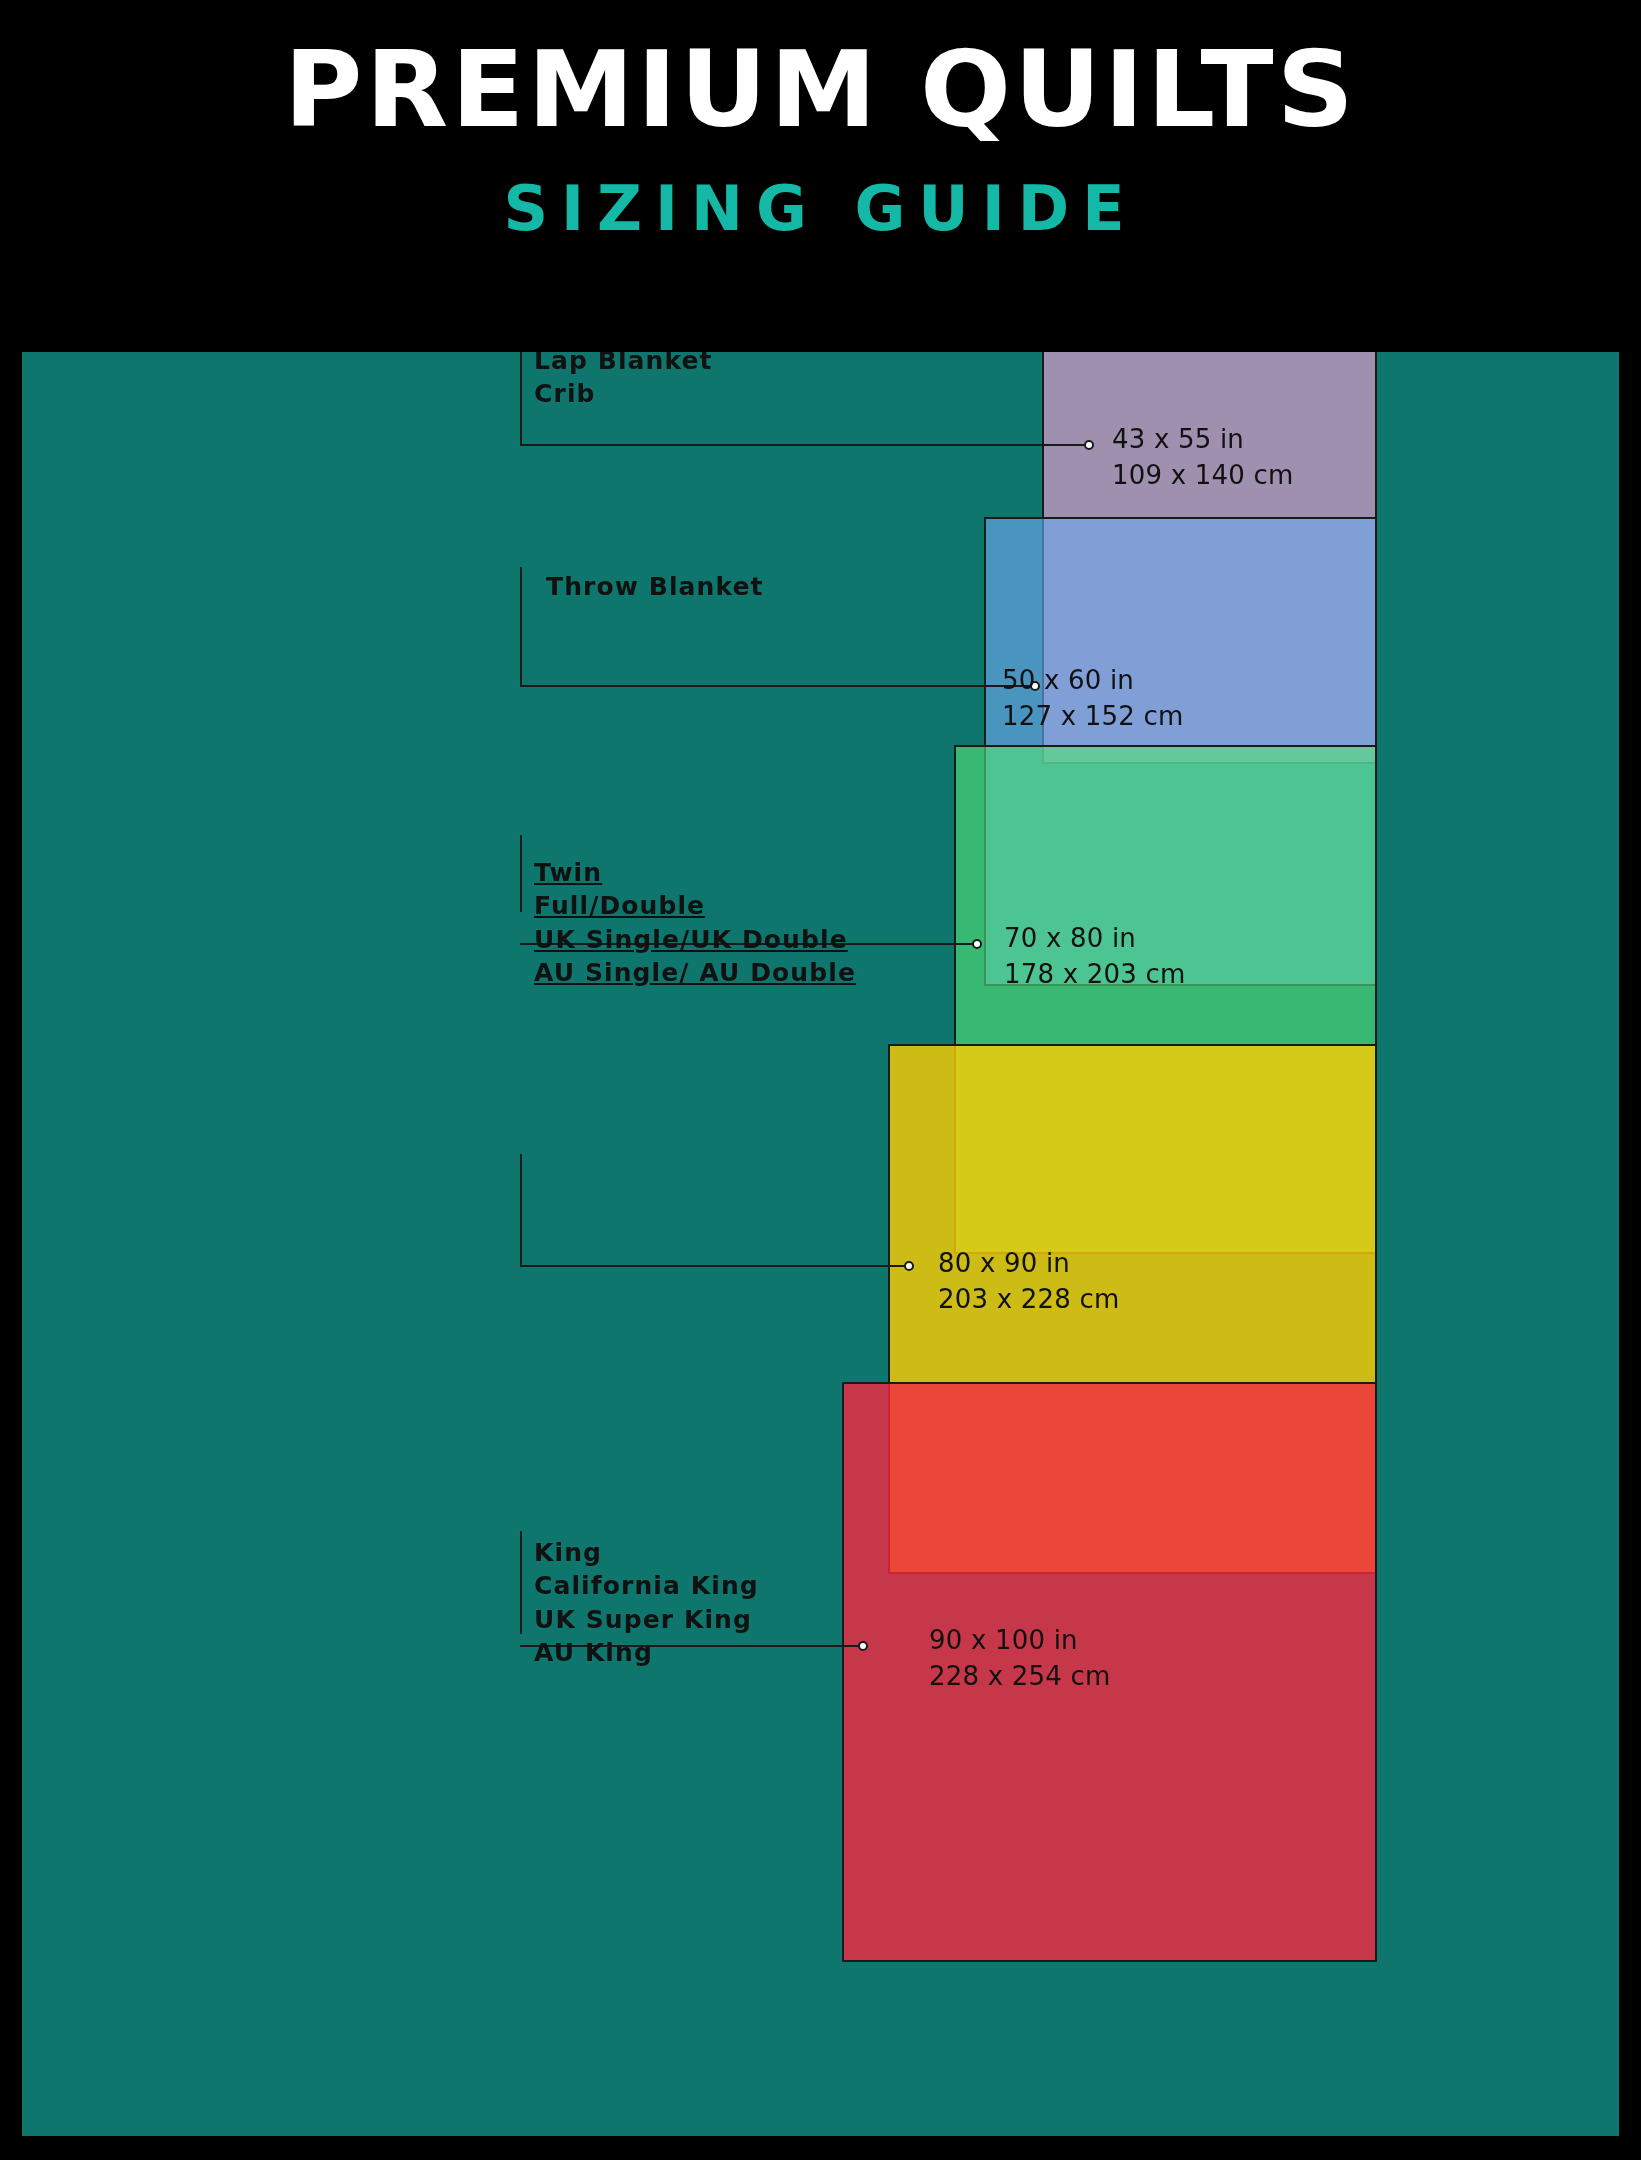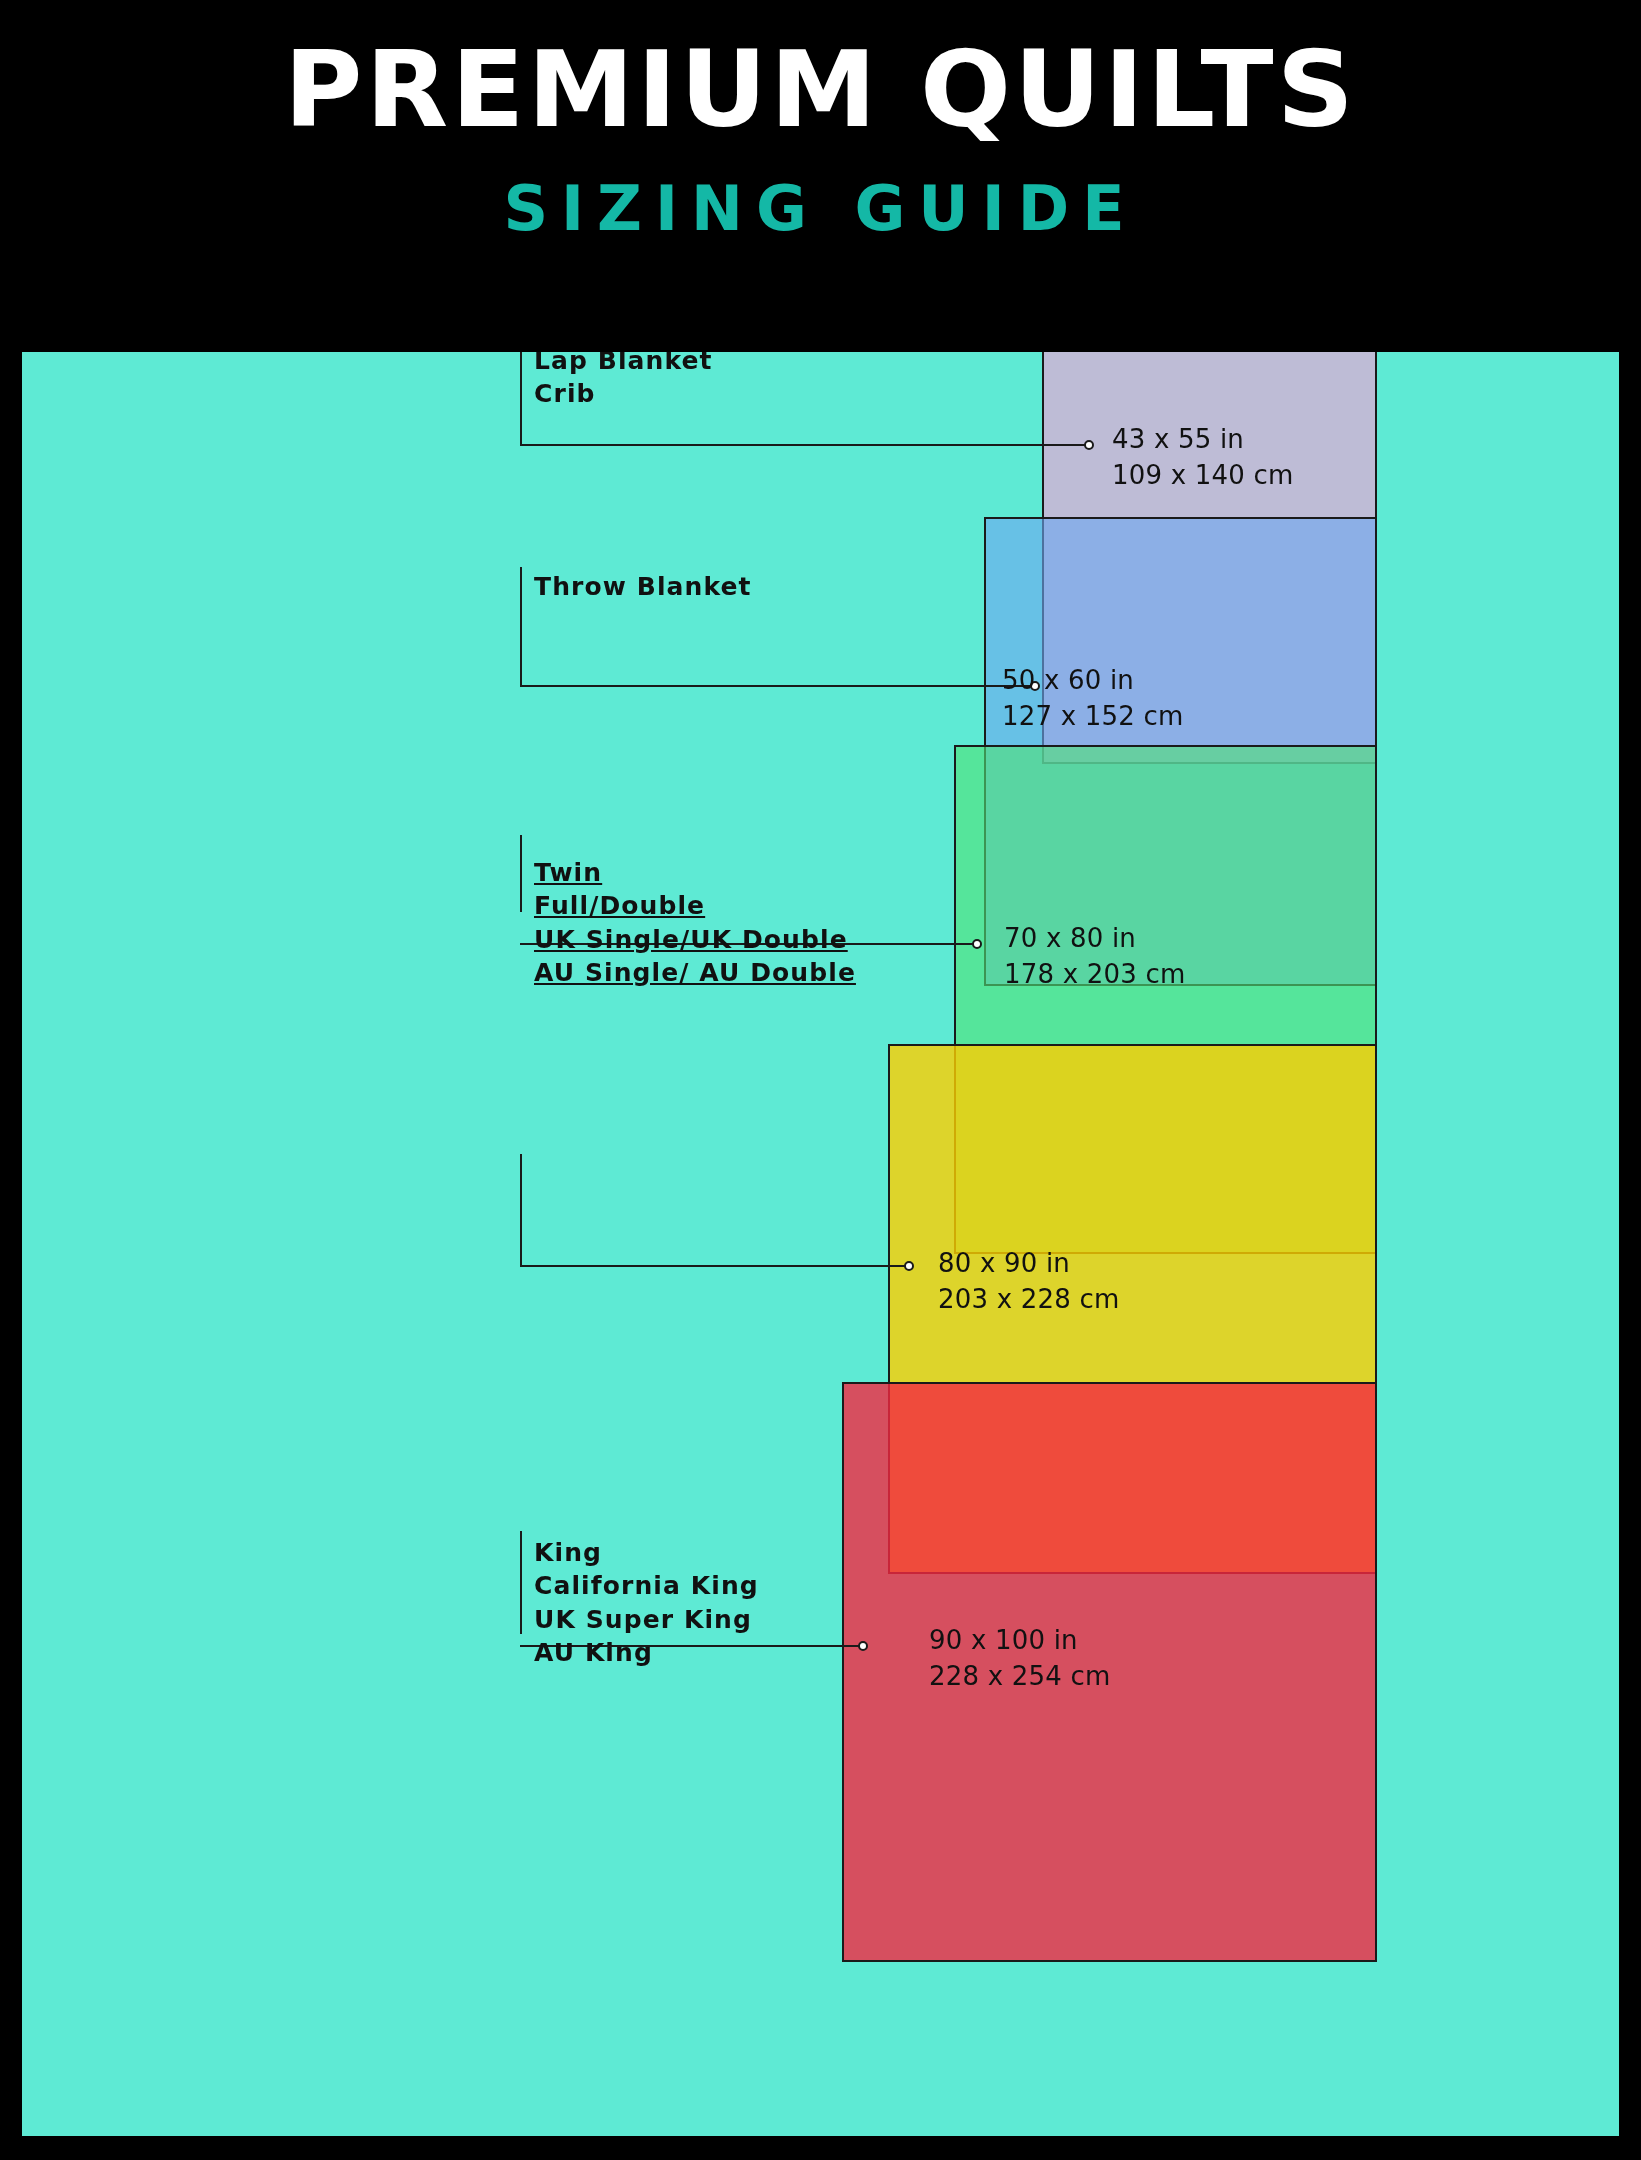--- a/index.html
+++ b/index.html
@@ -58,21 +58,21 @@
     line-height: 1;
   }
 
   
   .canvas {
     position: absolute;
     left: 22px;
     top: 352px;
     width: 1597px;
     height: 1784px;
-    background: #5eead4;
+    background: #0f766e;
     overflow: hidden;
   }
 
   
   .rect {
     position: absolute;
     box-sizing: border-box;
     border: 2px solid #1a1a1a;
   }
 
@@ -159,21 +159,21 @@
 
     <div class="leader-v" style="left:498px; top:1179px; height:103px;"></div>
     <div class="leader-h" style="left:498px; top:1293px; width:346px;"></div>
     <div class="leader-dot" style="left:836px; top:1289px;"></div>
 
     <div class="name-block" style="left:512px; top:-8px;">Lap Blanket
 Crib</div>
     <div class="dim-block" style="left:1090px; top:70px;">43 x 55 in
 109 x 140 cm</div>
 
-    <div class="name-block" style="left:512px; top:218px;">Throw Blanket</div>
+    <div class="name-block" style="left:524px; top:218px;">Throw Blanket</div>
     <div class="dim-block" style="left:980px; top:311px;">50 x 60 in
 127 x 152 cm</div>
 
     <div class="name-block" style="left:512px; top:504px;text-decoration:underline;">Twin
 Full/Double
 UK Single/UK Double
 AU Single/ AU Double</div>
     <div class="dim-block" style="left:982px; top:569px;">70 x 80 in
 178 x 203 cm</div>
 

